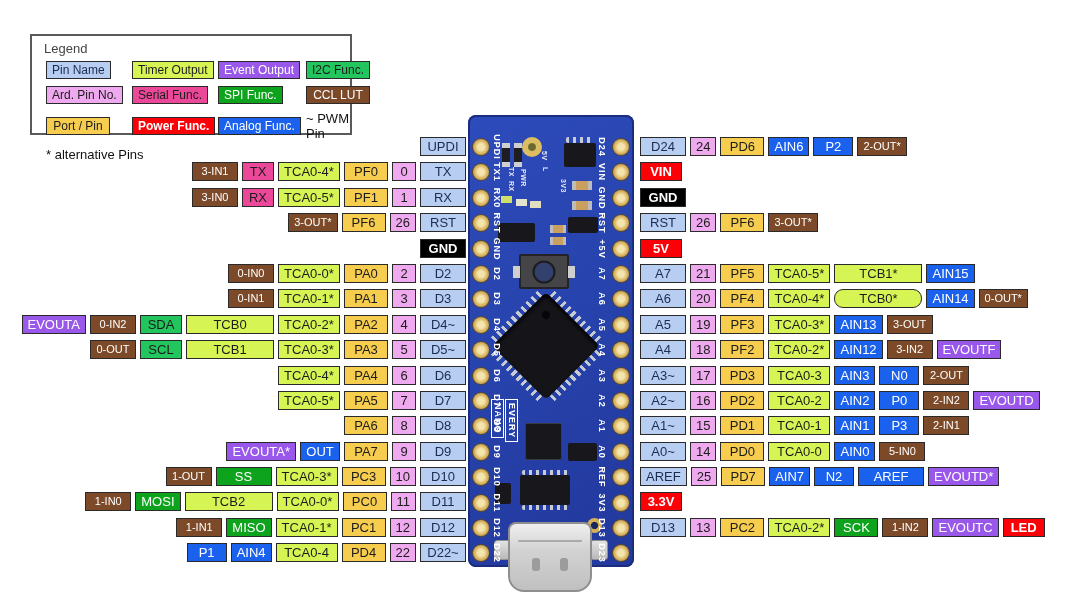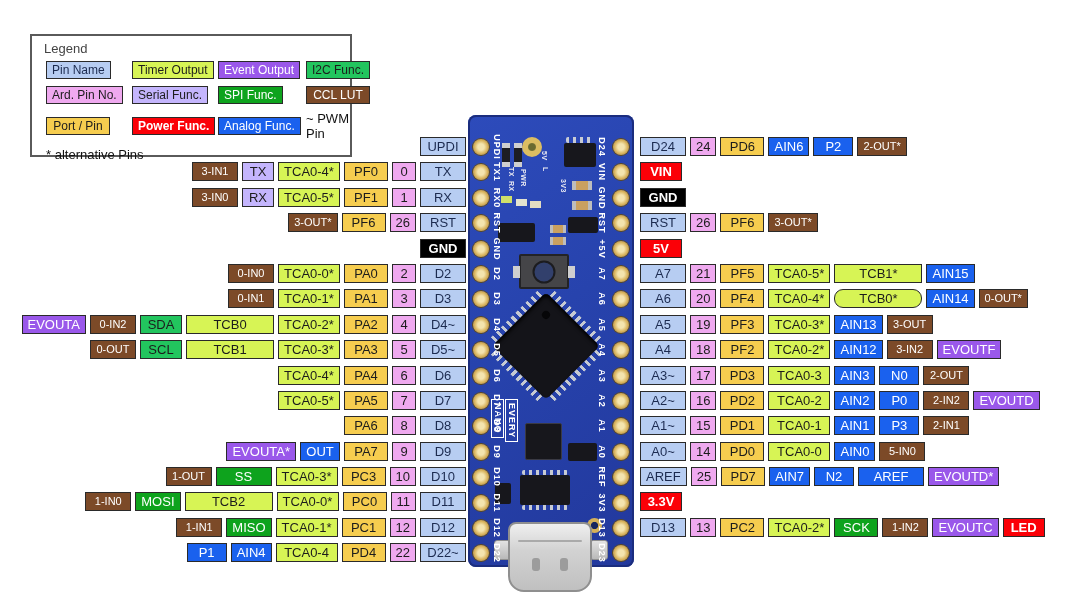--- a/index.html
+++ b/index.html
@@ -10,41 +10,41 @@
   
   .box{
     display:inline-flex;align-items:center;justify-content:center;
     height:19px;padding:0 5px;border:1px solid #2a2a2a;
     box-sizing:border-box;font-size:13px;white-space:nowrap;line-height:1;
   }
   .c-pin   {background:#b7cdf2;color:#1c2b50;min-width:46px;}
   .c-ard   {background:#efa9ef;color:#1c1c1c;min-width:24px;}
   .c-port  {background:#f6cd4f;color:#1c1c1c;min-width:44px;}
   .c-timer {background:#d7f455;color:#1c1c1c;min-width:62px;}
-  .c-serial{background:#c4b5fd;color:#1c1c1c;min-width:32px;}
+  .c-serial{background:#ec4899;color:#1c1c1c;min-width:32px;}
   .c-power {background:#fb0007;color:#ffffff;min-width:42px;font-weight:bold;}
   .c-event {background:#9a58ea;color:#ffffff;min-width:62px;}
   .c-spi   {background:#0ea31d;color:#ffffff;min-width:44px;}
   .c-analog{background:#1a61ee;color:#ffffff;min-width:40px;}
   .c-i2c   {background:#22c55e;color:#1c1c1c;min-width:42px;}
   .c-ccl   {background:#7c4a28;color:#ffffff;min-width:46px;font-size:11px;}
   .c-gnd   {background:#000000;color:#ffffff;min-width:46px;font-weight:bold;}
   
   .pin-row{display:flex;gap:4px;height:19px;align-items:center;}
   #left-rows{
     position:absolute;top:137px;right:602px;
     display:flex;flex-direction:column;align-items:flex-end;gap:6.4px;
   }
   #right-rows{
     position:absolute;top:137px;left:640px;
     display:flex;flex-direction:column;align-items:flex-start;gap:6.4px;
   }
   
   #legend{
-    position:absolute;left:30px;top:34px;width:322px;height:123px;
+    position:absolute;left:30px;top:34px;width:322px;height:101px;
     border:2px solid #5a5a5a;background:#ffffff;box-sizing:border-box;
     padding:5px 10px 4px 10px;
   }
   #legend-title{font-size:13px;color:#444;margin:0 0 5px 2px;}
   #legend-grid{
     display:grid;grid-template-columns:76px 76px 78px auto;
     column-gap:10px;row-gap:7px;align-items:center;justify-items:start;
     margin-left:4px;
   }
   .legend-chip{font-size:12px;height:18px;min-width:64px;}

